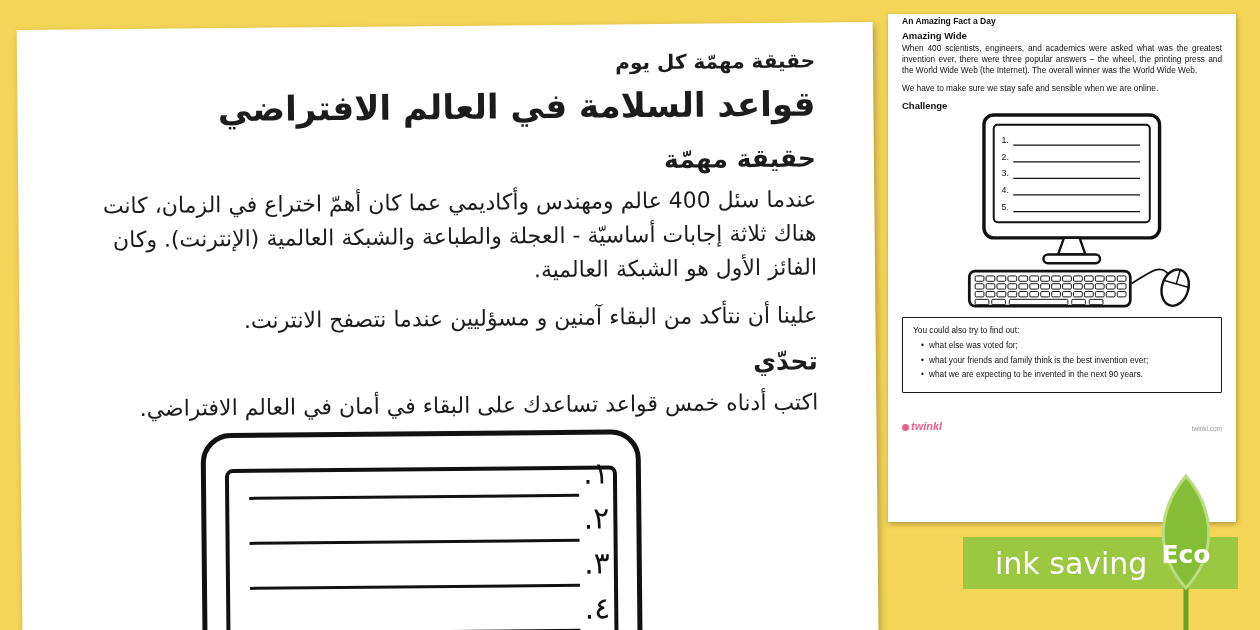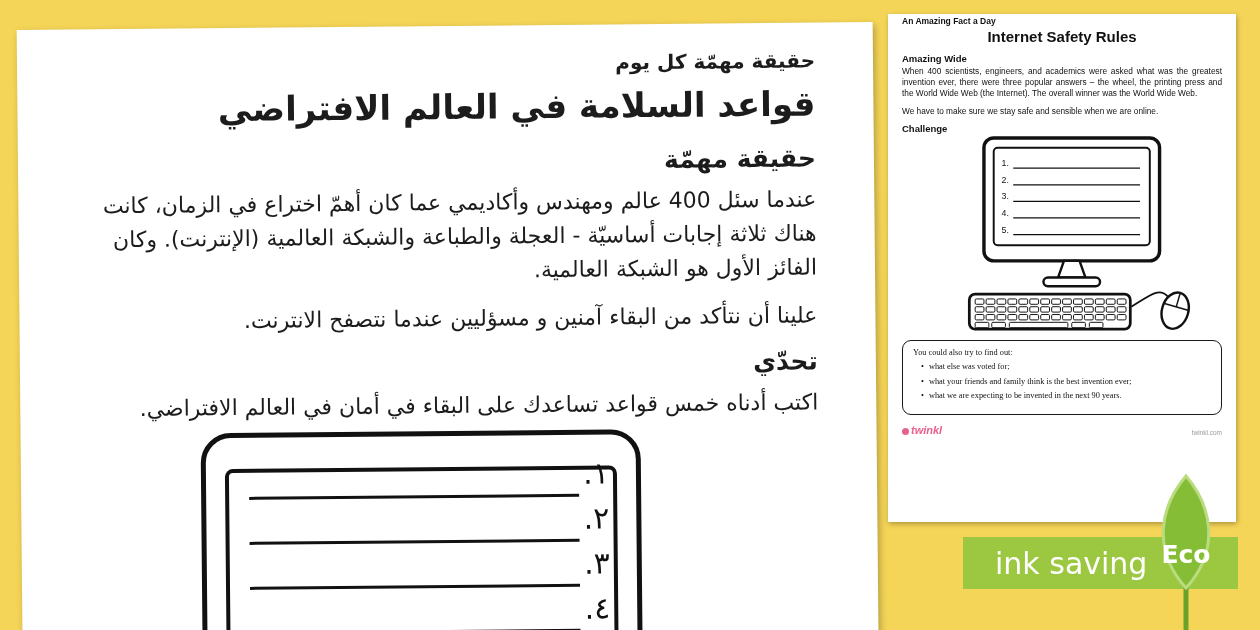--- a/index.html
+++ b/index.html
@@ -39,26 +39,26 @@
     padding:2px 14px 10px; color:#111;
     font-family:"Liberation Sans", sans-serif;
   }
   .brand    { font-size:8.5px; font-weight:bold; }
   .en-title { font-size:15px; font-weight:bold; text-align:center; margin:2px 0 8px; }
   .en-h     { font-size:9.5px; font-weight:bold; margin:4px 0 2px; }
   .en-p     { font-size:8.3px; line-height:1.35; text-align:justify; margin:0 0 6px; }
   .computer-svg { display:block; width:300px; height:200px; margin:2px auto 4px; }
   .scr-num  { font-size:9px; fill:#111; font-family:"Liberation Sans", sans-serif; }
 
-  .find-box { border:1.6px solid #1a1a1a; border-radius:9px; padding:7px 10px 8px;font-family:Liberation Serif, serif; }
+  .find-box { border:1.6px solid #1a1a1a; border-radius:1px; padding:7px 10px 8px; }
   .find-intro { font-size:8.3px; margin-bottom:5px; }
   .find-item  { font-size:8.3px; display:flex; gap:5px; margin:4px 0 4px 8px; line-height:1.3; }
   .find-item::before { content:"•"; font-size:8.3px; }
 
-  .page-footer { display:flex; justify-content:space-between; align-items:flex-end; margin-top:9px;gap:17px; }
+  .page-footer { display:flex; justify-content:space-between; align-items:flex-end; margin-top:27px;gap:17px; }
   .twinkl-logo { font-size:11px; font-weight:bold; font-style:italic; color:#e8618c; }
   .twinkl-dot  { display:inline-block; width:7px; height:7px; border-radius:50%;
                  background:#e8618c; margin-right:2px; vertical-align:middle; }
   .footer-url  { font-size:6.5px; color:#9a9a9a; }
 
   
   .eco-banner {
     position:absolute; left:963px; top:537px; width:275px; height:52px;
     background:rgba(145,199,62,0.9); z-index:5;
     display:flex; align-items:center; padding-left:32px;
@@ -90,21 +90,20 @@
       <div class="m-line" style="top:109px"></div>
       <div class="m-num" style="top:116px">٣.</div>
       <div class="m-line" style="top:154px"></div>
       <div class="m-num" style="top:161px">٤.</div>
       <div class="m-line" style="top:199px"></div>
     </div>
   </div>
 
   <div class="page-right">
     <div class="brand">An Amazing Fact a Day</div>
-    <div class="en-title">Internet Safety Rules</div>
     <div class="en-h">Amazing Wide</div>
     <p class="en-p">When 400 scientists, engineers, and academics were asked what was the greatest invention ever, there were three popular answers – the wheel, the printing press and the World Wide Web (the Internet). The overall winner was the World Wide Web.</p>
     <p class="en-p">We have to make sure we stay safe and sensible when we are online.</p>
     <div class="en-h">Challenge</div>
 
     <svg class="computer-svg" viewBox="0 0 300 205">
       <rect x="70" y="2" width="180" height="126" rx="10" fill="#fff" stroke="#111" stroke-width="3.5"></rect>
       <rect x="80" y="12" width="160" height="100" rx="4" fill="#fff" stroke="#111" stroke-width="2"></rect>
       <text class="scr-num" x="88" y="31">1.</text>
       <line x1="100" y1="33" x2="230" y2="33" stroke="#111" stroke-width="1.3"></line>

